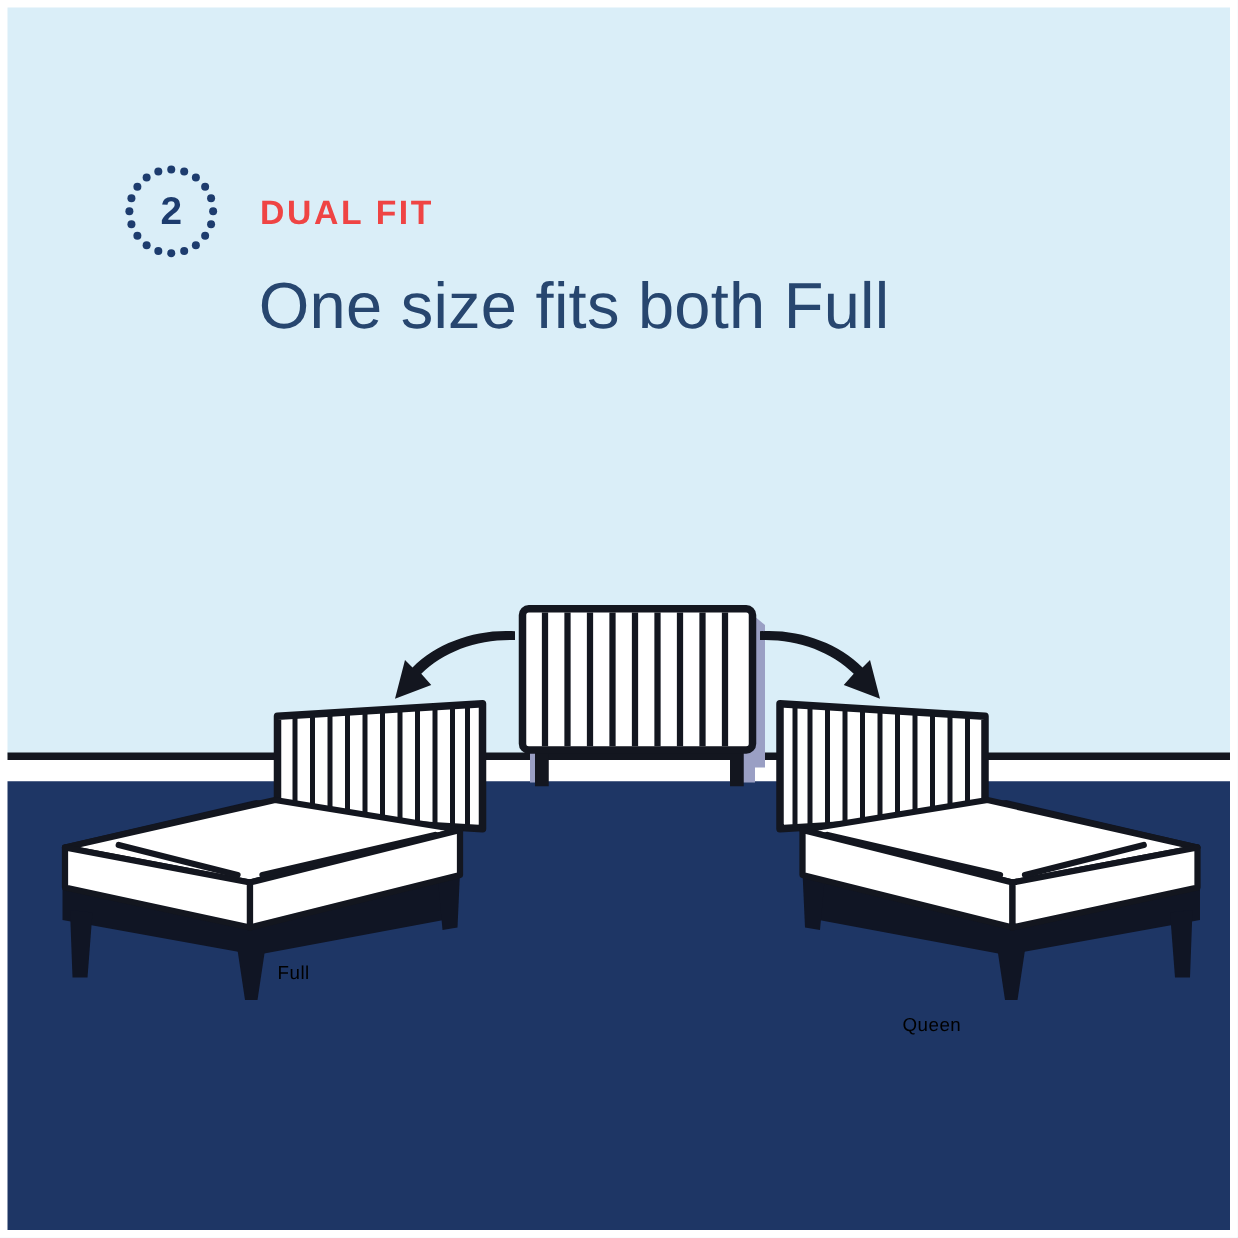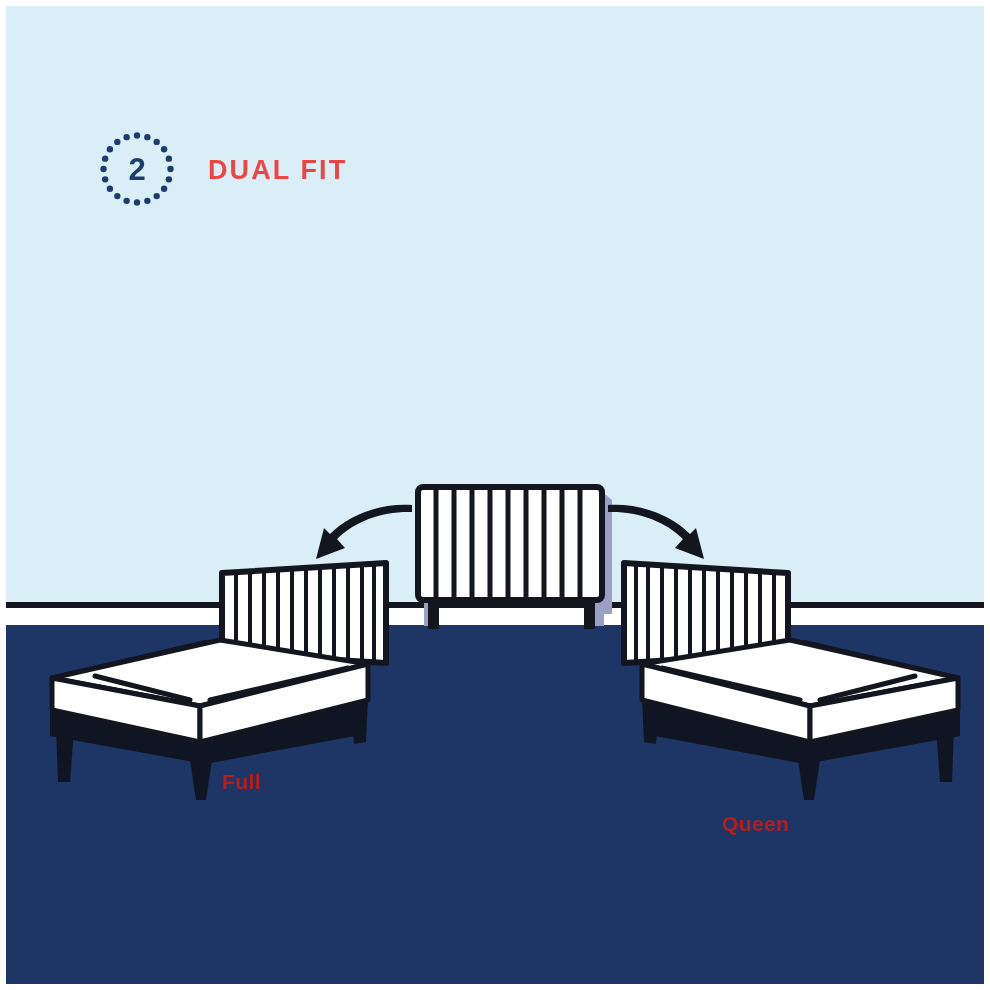--- a/index.html
+++ b/index.html
@@ -81,23 +81,23 @@
   .illus {
     position: absolute;
     left: 0;
     top: 0;
     width: 990px;
     height: 990px;
     pointer-events: none;
   }
   .bedlabel {
     position: absolute;
-    color: #b91c1c;
-    font-size: 21px;
-    font-weight: 700;
+    color: #000000;
+    font-size: 15px;
+    font-weight: 400;
     letter-spacing: 0.4px;
     white-space: nowrap;
   }
   .label-full  { left: 222px; top: 770px; }
   .label-queen { left: 722px; top: 812px; }
 </style>
 </head>
 <body>
 
 <div id="scene">
@@ -131,20 +131,21 @@
           <circle cx="21.31" cy="13.90" r="3.2"></circle>
           <circle cx="30.65" cy="9.14" r="3.2"></circle>
         </g>
       <text id="badge-number" x="41" y="41" text-anchor="middle" dominant-baseline="central" font-family="Liberation Sans, sans-serif" font-size="31" font-weight="bold" fill="#1d3c6e">2</text>
     </svg>
   </div>
 
   <div class="eyebrow">DUAL FIT</div>
 
   <div class="headline">
+    <div>One size fits both Full</div>
   </div>
 
   <svg class="illus" viewBox="0 0 990 990">
 
     <g>
 
       <path d="M600 490 L612 500 L612 614 L600 614 Z" fill="#9a9fc4"></path>
       <rect x="590" y="600" width="14" height="26" fill="#9a9fc4"></rect>
       <rect x="424" y="600" width="14" height="26" fill="#9a9fc4"></rect>
 

